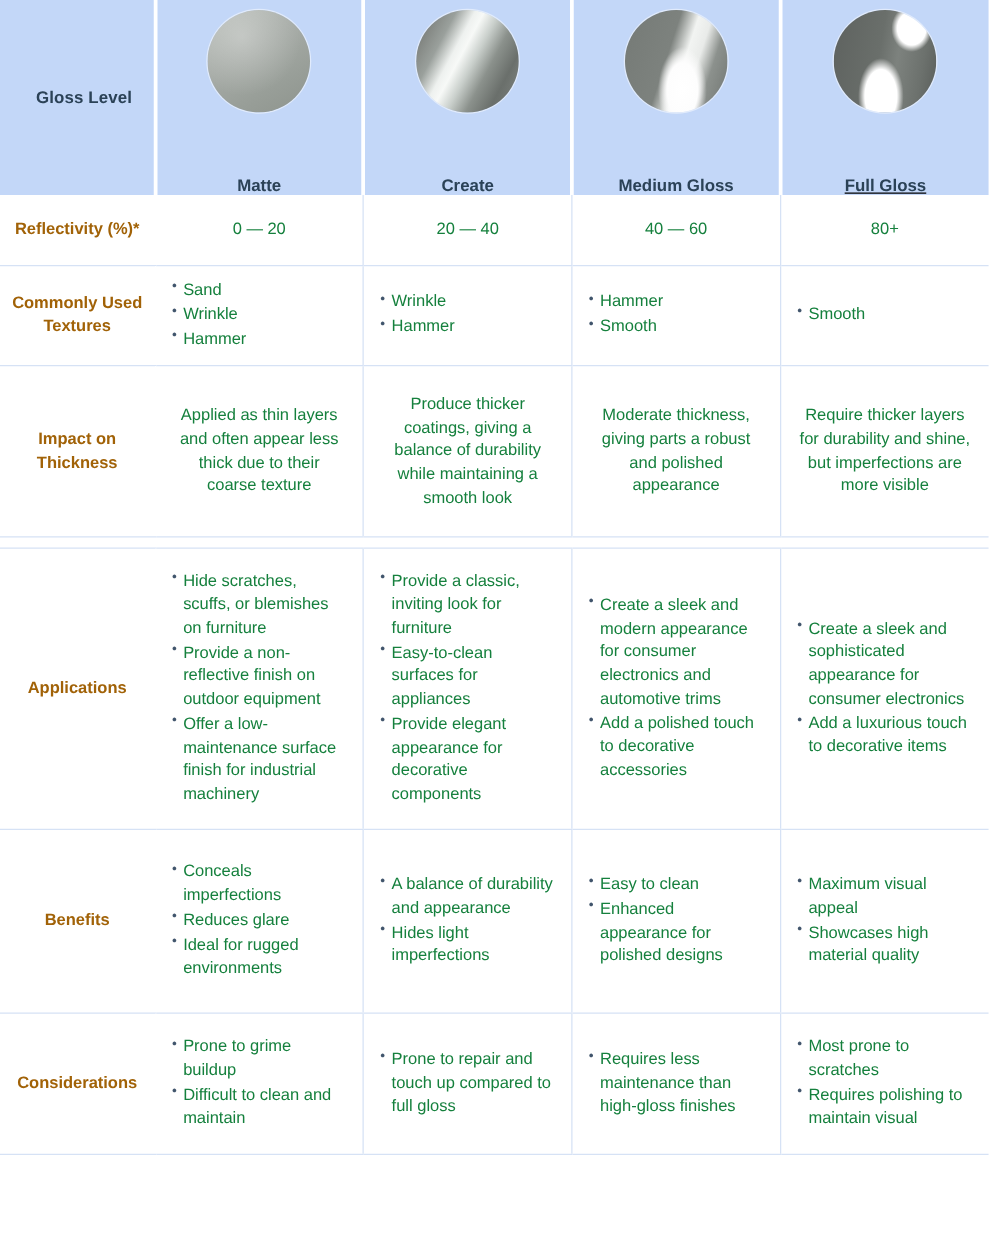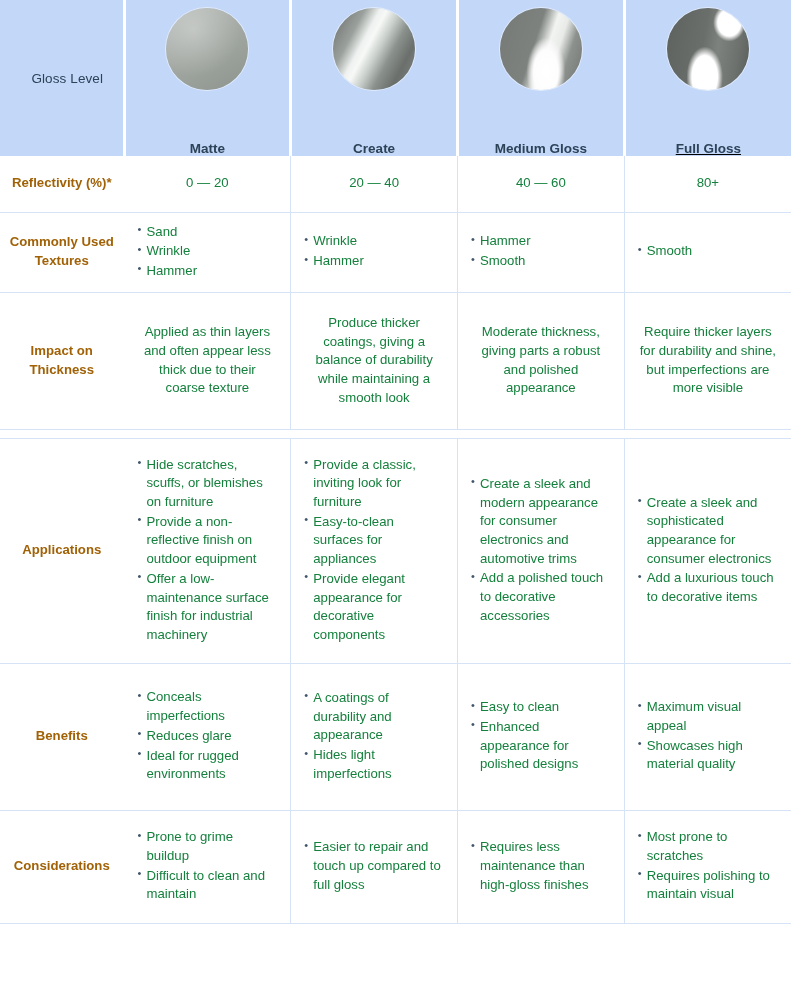--- a/index.html
+++ b/index.html
@@ -35,21 +35,21 @@
   }
   th.head-label {
     border-right: 3px solid #ffffff;
   }
   th.head-col {
     border-right: 3px solid #ffffff;
   }
   th.head-col:last-child { border-right: none; text-decoration: underline; }
   .head-label-text {
     font-size: 13.5px;
-    font-weight: normal;
+    font-weight: bold;
     color: #2b4257;
     letter-spacing: .1px;
     margin-left: 12px;
   }
   .swatch-wrap {
     display: flex;
     flex-direction: column;
     align-items: center;
     justify-content: space-between;
     height: 156px;
@@ -288,21 +288,21 @@
         <td class="label-cell">Benefits</td>
         <td class="data-cell list-cell">
           <ul class="bullets">
               <li>Conceals imperfections</li>
               <li>Reduces glare</li>
               <li>Ideal for rugged environments</li>
             </ul>
         </td>
         <td class="data-cell list-cell">
           <ul class="bullets">
-              <li>A coatings of durability and appearance</li>
+              <li>A balance of durability and appearance</li>
               <li>Hides light imperfections</li>
             </ul>
         </td>
         <td class="data-cell list-cell">
           <ul class="bullets">
               <li>Easy to clean</li>
               <li>Enhanced appearance for polished designs</li>
             </ul>
         </td>
         <td class="data-cell list-cell">
@@ -316,21 +316,21 @@
       <tr class="row-considerations">
         <td class="label-cell">Considerations</td>
         <td class="data-cell list-cell">
           <ul class="bullets">
               <li>Prone to grime buildup</li>
               <li>Difficult to clean and maintain</li>
             </ul>
         </td>
         <td class="data-cell list-cell">
           <ul class="bullets">
-              <li>Easier to repair and touch up compared to full gloss</li>
+              <li>Prone to repair and touch up compared to full gloss</li>
             </ul>
         </td>
         <td class="data-cell list-cell">
           <ul class="bullets">
               <li>Requires less maintenance than high-gloss finishes</li>
             </ul>
         </td>
         <td class="data-cell list-cell">
           <ul class="bullets">
               <li>Most prone to scratches</li>

